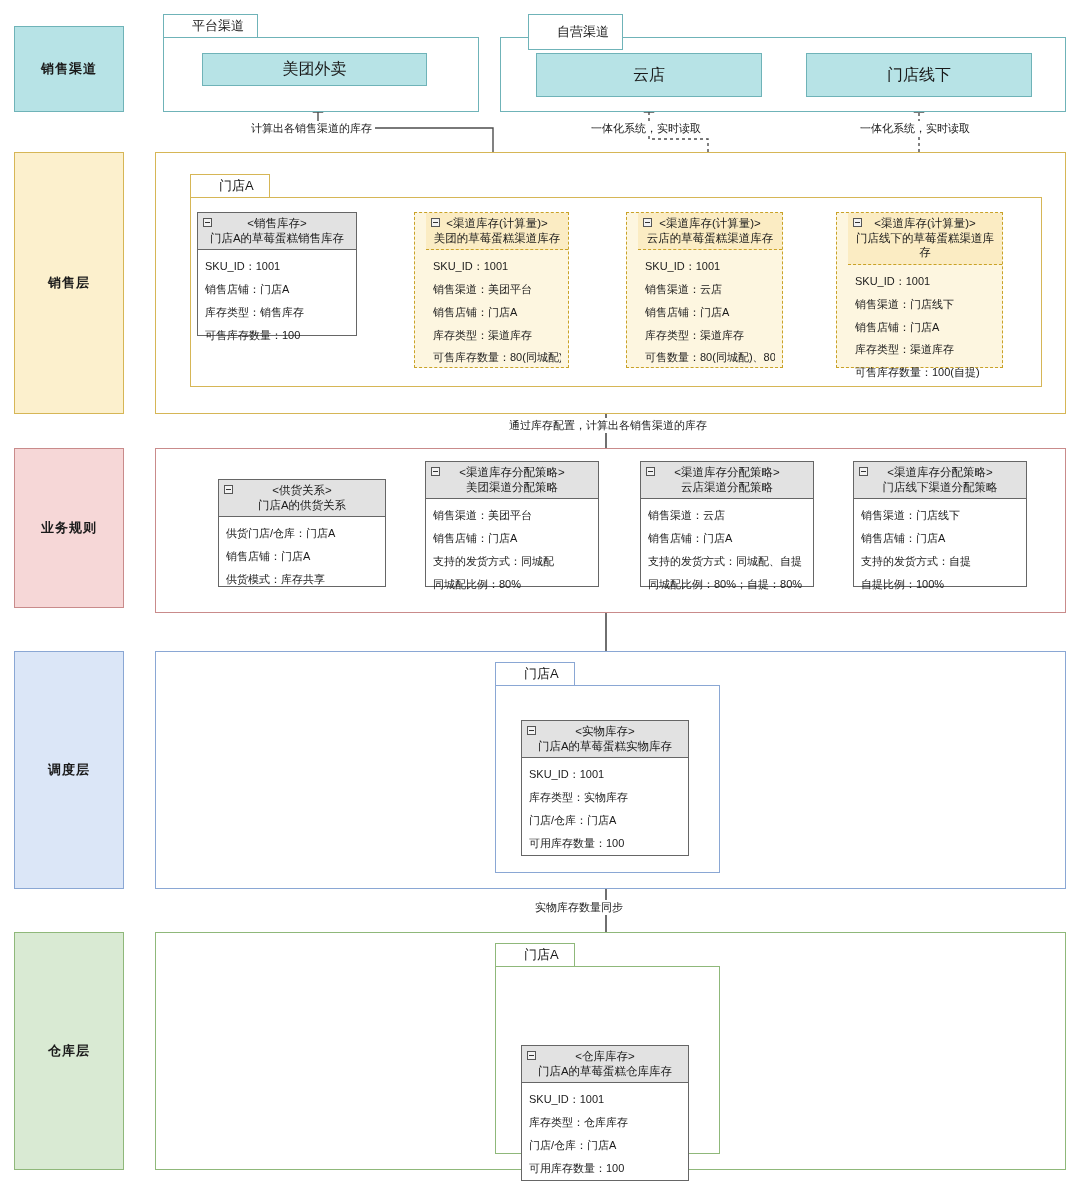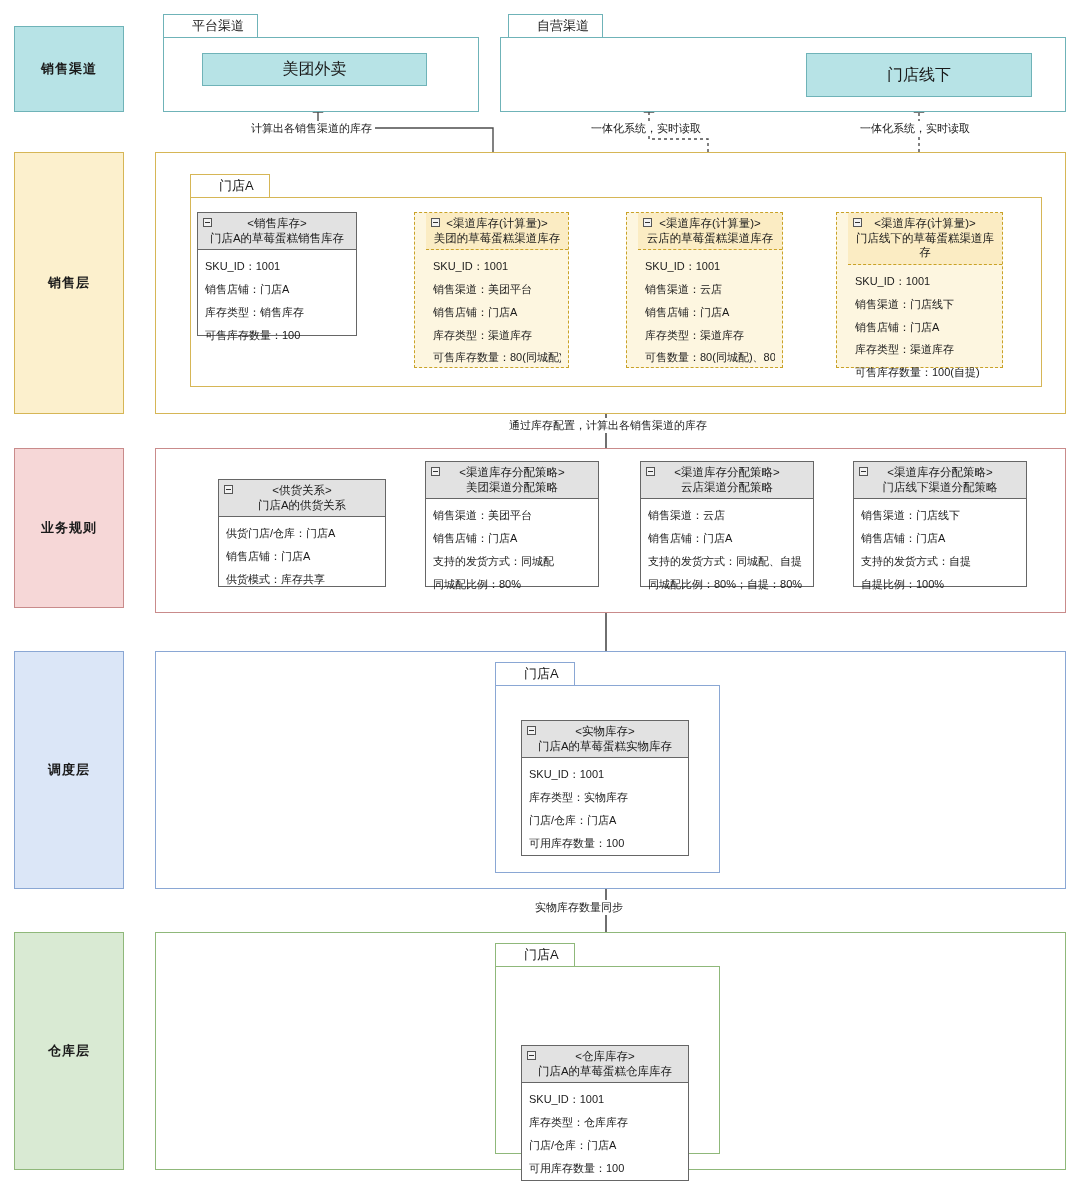--- a/index.html
+++ b/index.html
@@ -224,24 +224,27 @@
   </div>
 
   <div class="group-tab t-teal" style="left:163px;top:14px;width:95px;height:24px;">
     <span>平台渠道</span>
   </div>
   <div class="group-body t-teal" style="left:163px;top:37px;width:316px;height:75px;"></div>
   <div class="channel-box" style="left:202px;top:53px;width:225px;height:33px;">
     <span>美团外卖</span>
   </div>
 
-  <div class="group-tab t-teal" style="left:508px;top:14px;width:95px;height:24px;">
+  <div class="group-tab t-teal" style="left:528px;top:14px;width:95px;height:36px;">
     <span>自营渠道</span>
   </div>
   <div class="group-body t-teal" style="left:500px;top:37px;width:566px;height:75px;"></div>
+  <div class="channel-box" style="left:536px;top:53px;width:226px;height:44px;">
+    <span>云店</span>
+  </div>
   <div class="channel-box" style="left:806px;top:53px;width:226px;height:44px;">
     <span>门店线下</span>
   </div>
 
   <div class="edge-label" style="left:248px;top:121px;">计算出各销售渠道的库存</div>
   <div class="edge-label" style="left:588px;top:121px;">一体化系统，实时读取</div>
   <div class="edge-label" style="left:857px;top:121px;">一体化系统，实时读取</div>
 
   <div class="region region-sales" style="left:155px;top:152px;width:911px;height:262px;"></div>
 

